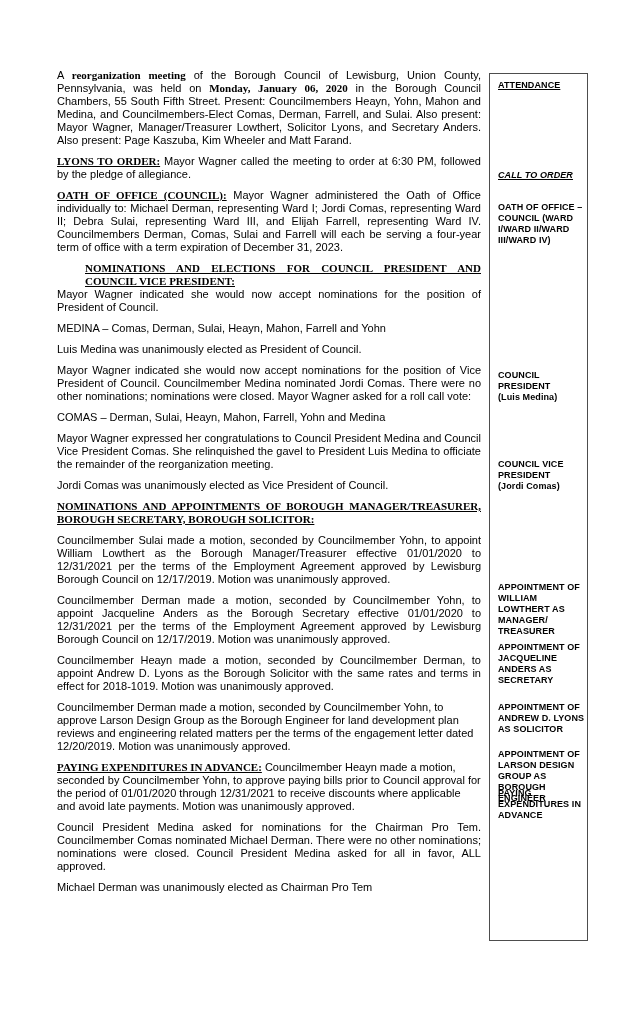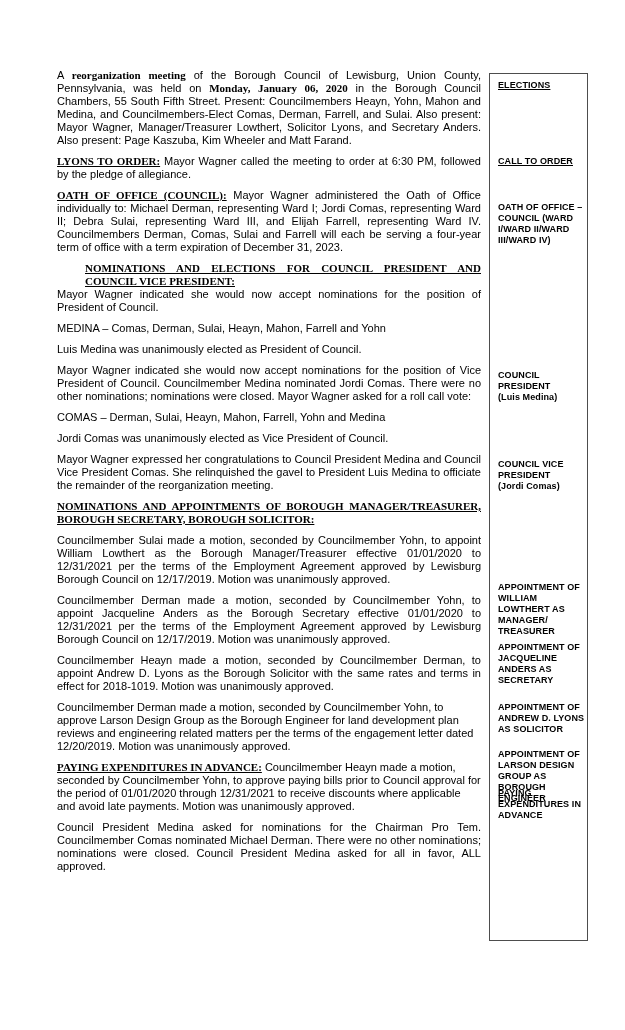--- a/index.html
+++ b/index.html
@@ -48,33 +48,34 @@
   <div class="main">
       <div class="para"><span>A </span><span class="b">reorganization meeting</span><span> of the Borough Council of Lewisburg, Union County, Pennsylvania, was held on </span><span class="b">Monday, January 06, 2020</span><span> in the Borough Council Chambers, 55 South Fifth Street. Present: Councilmembers Heayn, Yohn, Mahon and Medina, and Councilmembers-Elect Comas, Derman, Farrell, and Sulai. Also present: Mayor Wagner, Manager/Treasurer Lowthert, Solicitor Lyons, and Secretary Anders. Also present: Page Kaszuba, Kim Wheeler and Matt Farand.</span></div>
       <div class="para"><span class="b u">LYONS TO ORDER:</span><span> Mayor Wagner called the meeting to order at 6:30 PM, followed by the pledge of allegiance.</span></div>
       <div class="para"><span class="b u">OATH OF OFFICE (COUNCIL):</span><span> Mayor Wagner administered the Oath of Office individually to:  Michael Derman, representing Ward I; Jordi Comas, representing Ward II; Debra Sulai, representing Ward III, and Elijah Farrell, representing Ward IV. Councilmembers Derman, Comas, Sulai and Farrell will each be serving a four-year term of office with a term expiration of December 31, 2023.</span></div>
       <div class="para heading tight"><span class="b u">NOMINATIONS AND ELECTIONS FOR COUNCIL PRESIDENT AND COUNCIL VICE PRESIDENT:</span></div>
       <div class="para"><span>Mayor Wagner indicated she would now accept nominations for the position of President of Council.</span></div>
       <div class="para"><span>MEDINA – Comas, Derman, Sulai, Heayn, Mahon, Farrell and Yohn</span></div>
       <div class="para"><span>Luis Medina was unanimously elected as President of Council.</span></div>
       <div class="para"><span>Mayor Wagner indicated she would now accept nominations for the position of Vice President of Council. Councilmember Medina nominated Jordi Comas. There were no other nominations; nominations were closed. Mayor Wagner asked for a roll call vote:</span></div>
       <div class="para"><span>COMAS – Derman, Sulai, Heayn, Mahon, Farrell, Yohn and Medina</span></div>
+      <div class="para"><span>Mayor Wagner expressed her congratulations to Council President Medina and Council Vice President Comas. She relinquished the gavel to President Luis Medina to officiate the remainder of the reorganization meeting.</span></div>
       <div class="para"><span>Jordi Comas was unanimously elected as Vice President of Council.</span></div>
-      <div class="para"><span>Mayor Wagner expressed her congratulations to Council President Medina and Council Vice President Comas. She relinquished the gavel to President Luis Medina to officiate the remainder of the reorganization meeting.</span></div>
       <div class="para heading"><span class="b u">NOMINATIONS AND APPOINTMENTS OF BOROUGH MANAGER/TREASURER, BOROUGH SECRETARY, BOROUGH SOLICITOR:</span></div>
       <div class="para"><span>Councilmember Sulai made a motion, seconded by Councilmember Yohn, to appoint William Lowthert as the Borough Manager/Treasurer effective 01/01/2020 to 12/31/2021 per the terms of the Employment Agreement approved by Lewisburg Borough Council on 12/17/2019.  Motion was unanimously approved.</span></div>
       <div class="para"><span>Councilmember Derman made a motion, seconded by Councilmember Yohn, to appoint Jacqueline Anders as the Borough Secretary effective 01/01/2020 to 12/31/2021 per the terms of the Employment Agreement approved by Lewisburg Borough Council on 12/17/2019.  Motion was unanimously approved.</span></div>
       <div class="para"><span>Councilmember Heayn made a motion, seconded by Councilmember Derman, to appoint Andrew D. Lyons as the Borough Solicitor with the same rates and terms in effect for 2018-1019.  Motion was unanimously approved.</span></div>
       <div class="para left"><span>Councilmember Derman made a motion, seconded by Councilmember Yohn, to approve Larson Design Group as the Borough Engineer for land development plan reviews and engineering related matters per the terms of the engagement letter dated 12/20/2019. Motion was unanimously approved.</span></div>
       <div class="para left"><span class="b u">PAYING EXPENDITURES IN ADVANCE:</span><span>  Councilmember Heayn made a motion, seconded by Councilmember Yohn, to approve paying bills prior to Council approval for the period of 01/01/2020 through 12/31/2021 to receive discounts where applicable and avoid late payments.  Motion was unanimously approved.</span></div>
       <div class="para"><span>Council President Medina asked for nominations for the Chairman Pro Tem. Councilmember Comas nominated Michael Derman.  There were no other nominations; nominations were closed.  Council President Medina asked for all in favor, ALL approved.</span></div>
+      <div class="para"><span>Michael Derman was unanimously elected as Chairman Pro Tem</span></div>
     </div>
   <div class="margin-box">
-      <div class="note u" style="top: 6px;">ELECTIONS</div>
-      <div class="note u" style="top: 82px;">CALL TO ORDER</div>
+      <div class="note u" style="top: 6px;">ATTENDANCE</div>
+      <div class="note u" style="top: 96px; font-style: italic;">CALL TO ORDER</div>
       <div class="note" style="top: 128px;">OATH OF OFFICE –
 COUNCIL (WARD
 I/WARD II/WARD
 III/WARD IV)</div>
       <div class="note" style="top: 296px;">COUNCIL
 PRESIDENT
 (Luis Medina)</div>
       <div class="note" style="top: 385px;">COUNCIL VICE
 PRESIDENT
 (Jordi Comas)</div>

